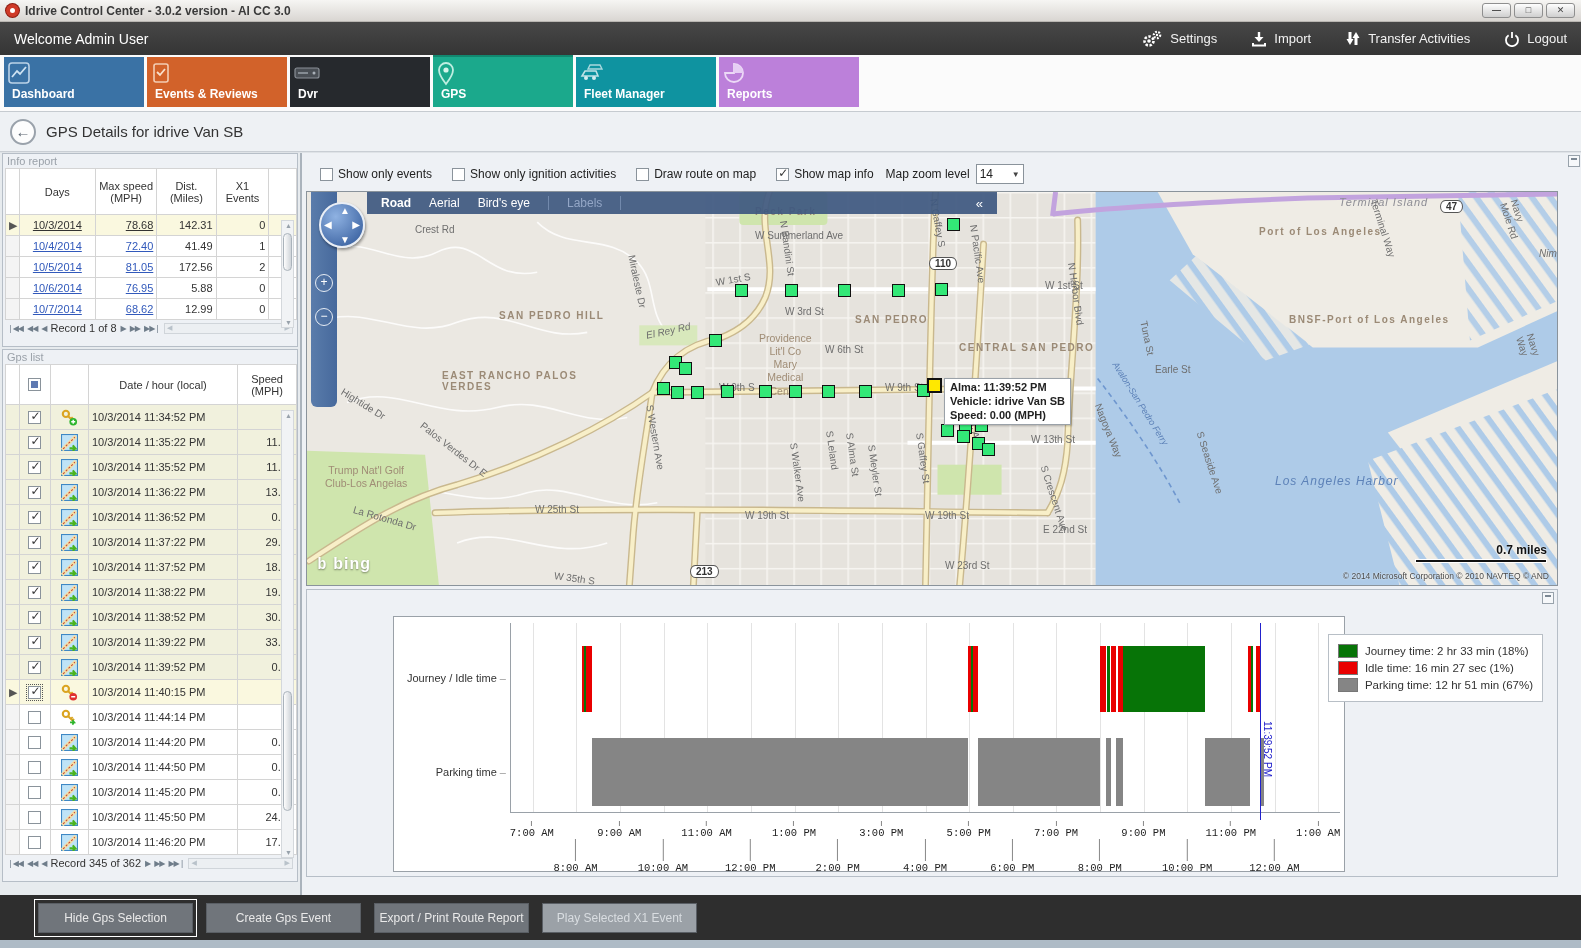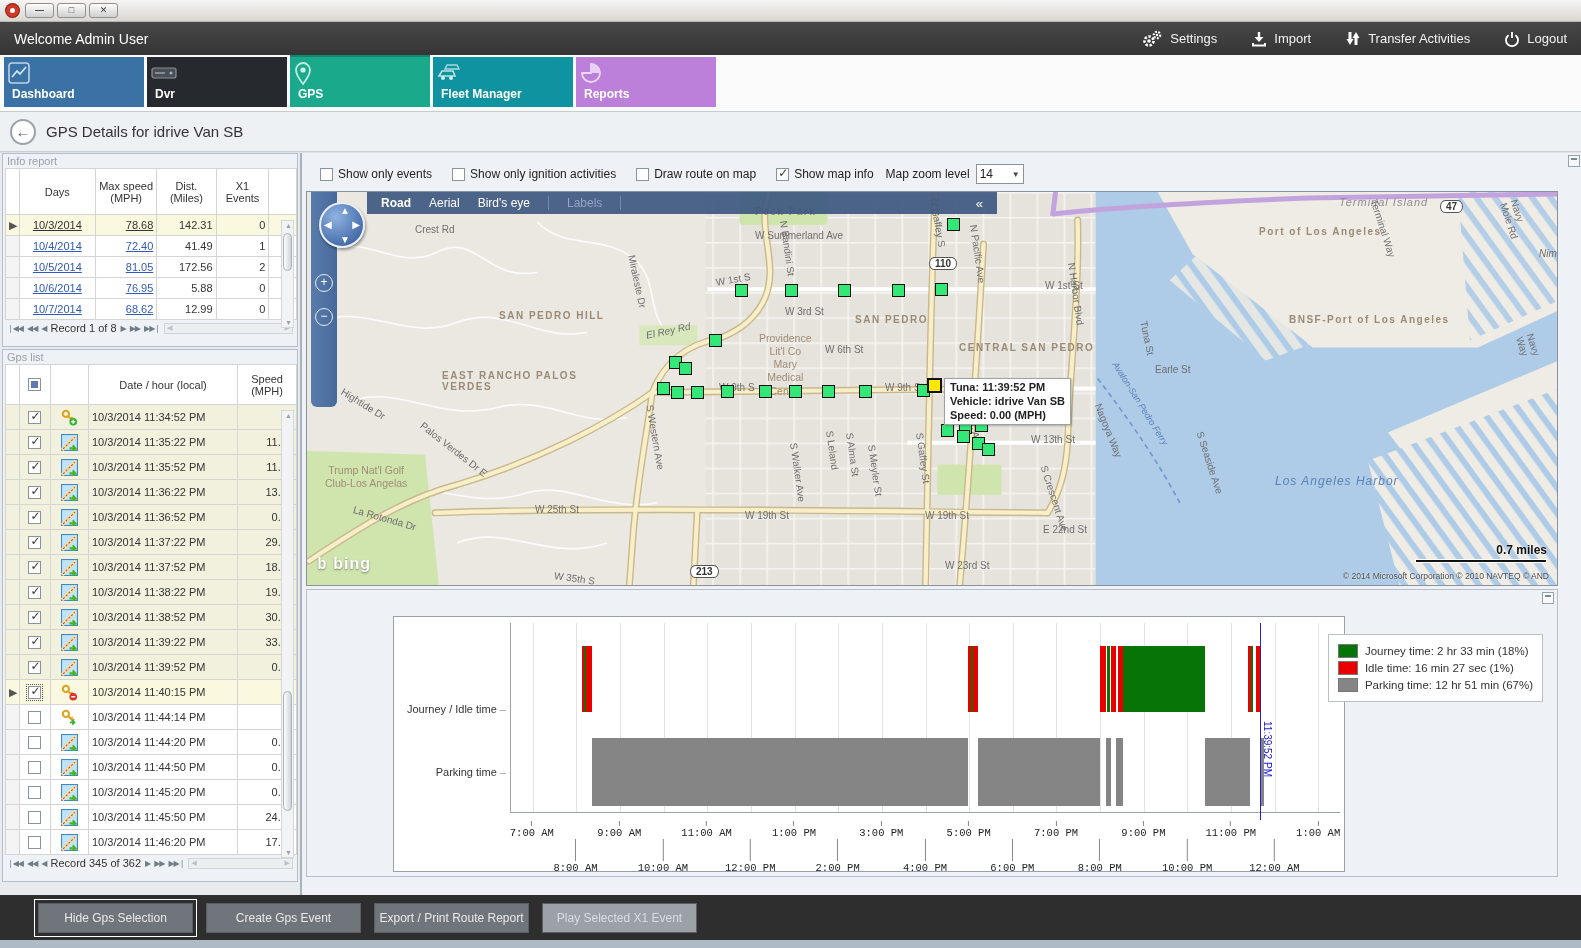--- a/index.html
+++ b/index.html
@@ -140,20 +140,21 @@
   .fbtn.disabled { background:#9ba1a7; color:#d9dde1; }
   .bottomstrip { position:absolute; left:0; right:0; bottom:0; height:8px; background:#aebbc6; }
 </style>
 </head>
 <body>
 
 <div class="app">
 
   <div class="titlebar">
     <div class="app-logo"></div>
+    <div class="title">Idrive Control Center - 3.0.2 version - Al CC 3.0</div>
     <div class="win-btns">
       <div class="win-btn">—</div>
       <div class="win-btn">□</div>
       <div class="win-btn">✕</div>
     </div>
   </div>
 
   <div class="topbar">
     <div class="welcome">Welcome Admin User</div>
     <div class="spacer"></div>
@@ -200,20 +201,27 @@
     </div>
   </div>
 
   <div class="tabbar" id="tabbar">
     <div class="tab" style="background: rgb(58, 114, 165);">
       <span><svg width="22" height="22" viewBox="0 0 22 22">
             <rect x="1" y="1" width="20" height="20" rx="3" fill="none" stroke="#bcd3e8" stroke-width="1.6"></rect>
             <path d="M4 15 9 9l3 3 6-7" fill="none" stroke="#cfe3f2" stroke-width="1.8"></path>
           </svg></span>
       <span class="tab-label">Dashboard</span>
+    </div>
+    <div class="tab" style="background: rgb(210, 98, 42);">
+      <span><svg width="20" height="22" viewBox="0 0 20 22">
+            <rect x="3" y="2" width="14" height="18" rx="2" fill="none" stroke="#f3cdb4" stroke-width="1.6"></rect>
+            <path d="M6 10l3 3 5-6" fill="none" stroke="#f8e0cc" stroke-width="1.8"></path>
+          </svg></span>
+      <span class="tab-label">Events &amp; Reviews</span>
     </div>
     <div class="tab" style="background: rgb(38, 41, 45);">
       <span><svg width="26" height="22" viewBox="0 0 26 22">
             <rect x="1" y="6" width="24" height="10" rx="2" fill="#4a4f55" stroke="#8a9097" stroke-width="1.2"></rect>
             <circle cx="20" cy="11" r="1.5" fill="#aab1b8"></circle>
             <path d="M4 11h10" stroke="#9aa1a8" stroke-width="1.5"></path>
           </svg></span>
       <span class="tab-label">Dvr</span>
     </div>
     <div class="tab selected" style="background: rgb(27, 169, 140);">
@@ -782,21 +790,21 @@
             <div class="marker" style="left: 634px; top: 232px;"></div>
             <div class="marker" style="left: 652px; top: 229px;"></div>
             <div class="marker" style="left: 668px; top: 227px;"></div>
             <div class="marker" style="left: 650px; top: 238px;"></div>
             <div class="marker" style="left: 665px; top: 245px;"></div>
             <div class="marker" style="left: 675px; top: 251px;"></div>
             <div class="marker sel" style="left: 620px; top: 186px;"></div>
           </div>
 
         <div class="map-tip" style="left:637px; top:186px;">
-          <div>Tuna: 11:39:52 PM</div>
+          <div>Alma: 11:39:52 PM</div>
           <div>Vehicle: idrive Van SB</div>
           <div>Speed: 0.00 (MPH)</div>
         </div>
 
         <div class="map-side"></div>
         <div class="compass">
           <span style="left:19px; top:1px;">▲</span>
           <span style="left:19px; bottom:1px;">▼</span>
           <span style="left:3px; top:15px;">◀</span>
           <span style="right:3px; top:15px;">▶</span>
@@ -883,21 +891,21 @@
               <div class="xtick" style="left: 60.5263%; top: 26px;"><span class="tickmark" style="height:22px;"></span>6:00 PM</div>
               <div class="xtick" style="left: 65.7895%; top: 8px;"><span class="tickmark" style="height:5px;"></span>7:00 PM</div>
               <div class="xtick" style="left: 71.0526%; top: 26px;"><span class="tickmark" style="height:22px;"></span>8:00 PM</div>
               <div class="xtick" style="left: 76.3158%; top: 8px;"><span class="tickmark" style="height:5px;"></span>9:00 PM</div>
               <div class="xtick" style="left: 81.5789%; top: 26px;"><span class="tickmark" style="height:22px;"></span>10:00 PM</div>
               <div class="xtick" style="left: 86.8421%; top: 8px;"><span class="tickmark" style="height:5px;"></span>11:00 PM</div>
               <div class="xtick" style="left: 92.1053%; top: 26px;"><span class="tickmark" style="height:22px;"></span>12:00 AM</div>
               <div class="xtick" style="left: 97.3684%; top: 8px;"><span class="tickmark" style="height:5px;"></span>1:00 AM</div>
             </div>
           <div id="row-labels">
-              <div class="rowlabel" style="top: 55.05px; margin-top: 31px;">Journey / Idle time</div>
+              <div class="rowlabel" style="top: 55.05px;">Journey / Idle time</div>
               <div class="rowlabel" style="top: 149.1px;">Parking time</div>
             </div>
         </div>
         <div class="legend" id="legend">
             <div class="le">
               <span class="sw" style="background:#077407;"></span>
               <span>Journey time: 2 hr 33 min (18%)</span>
             </div>
             <div class="le">
               <span class="sw" style="background:#e90000;"></span>

